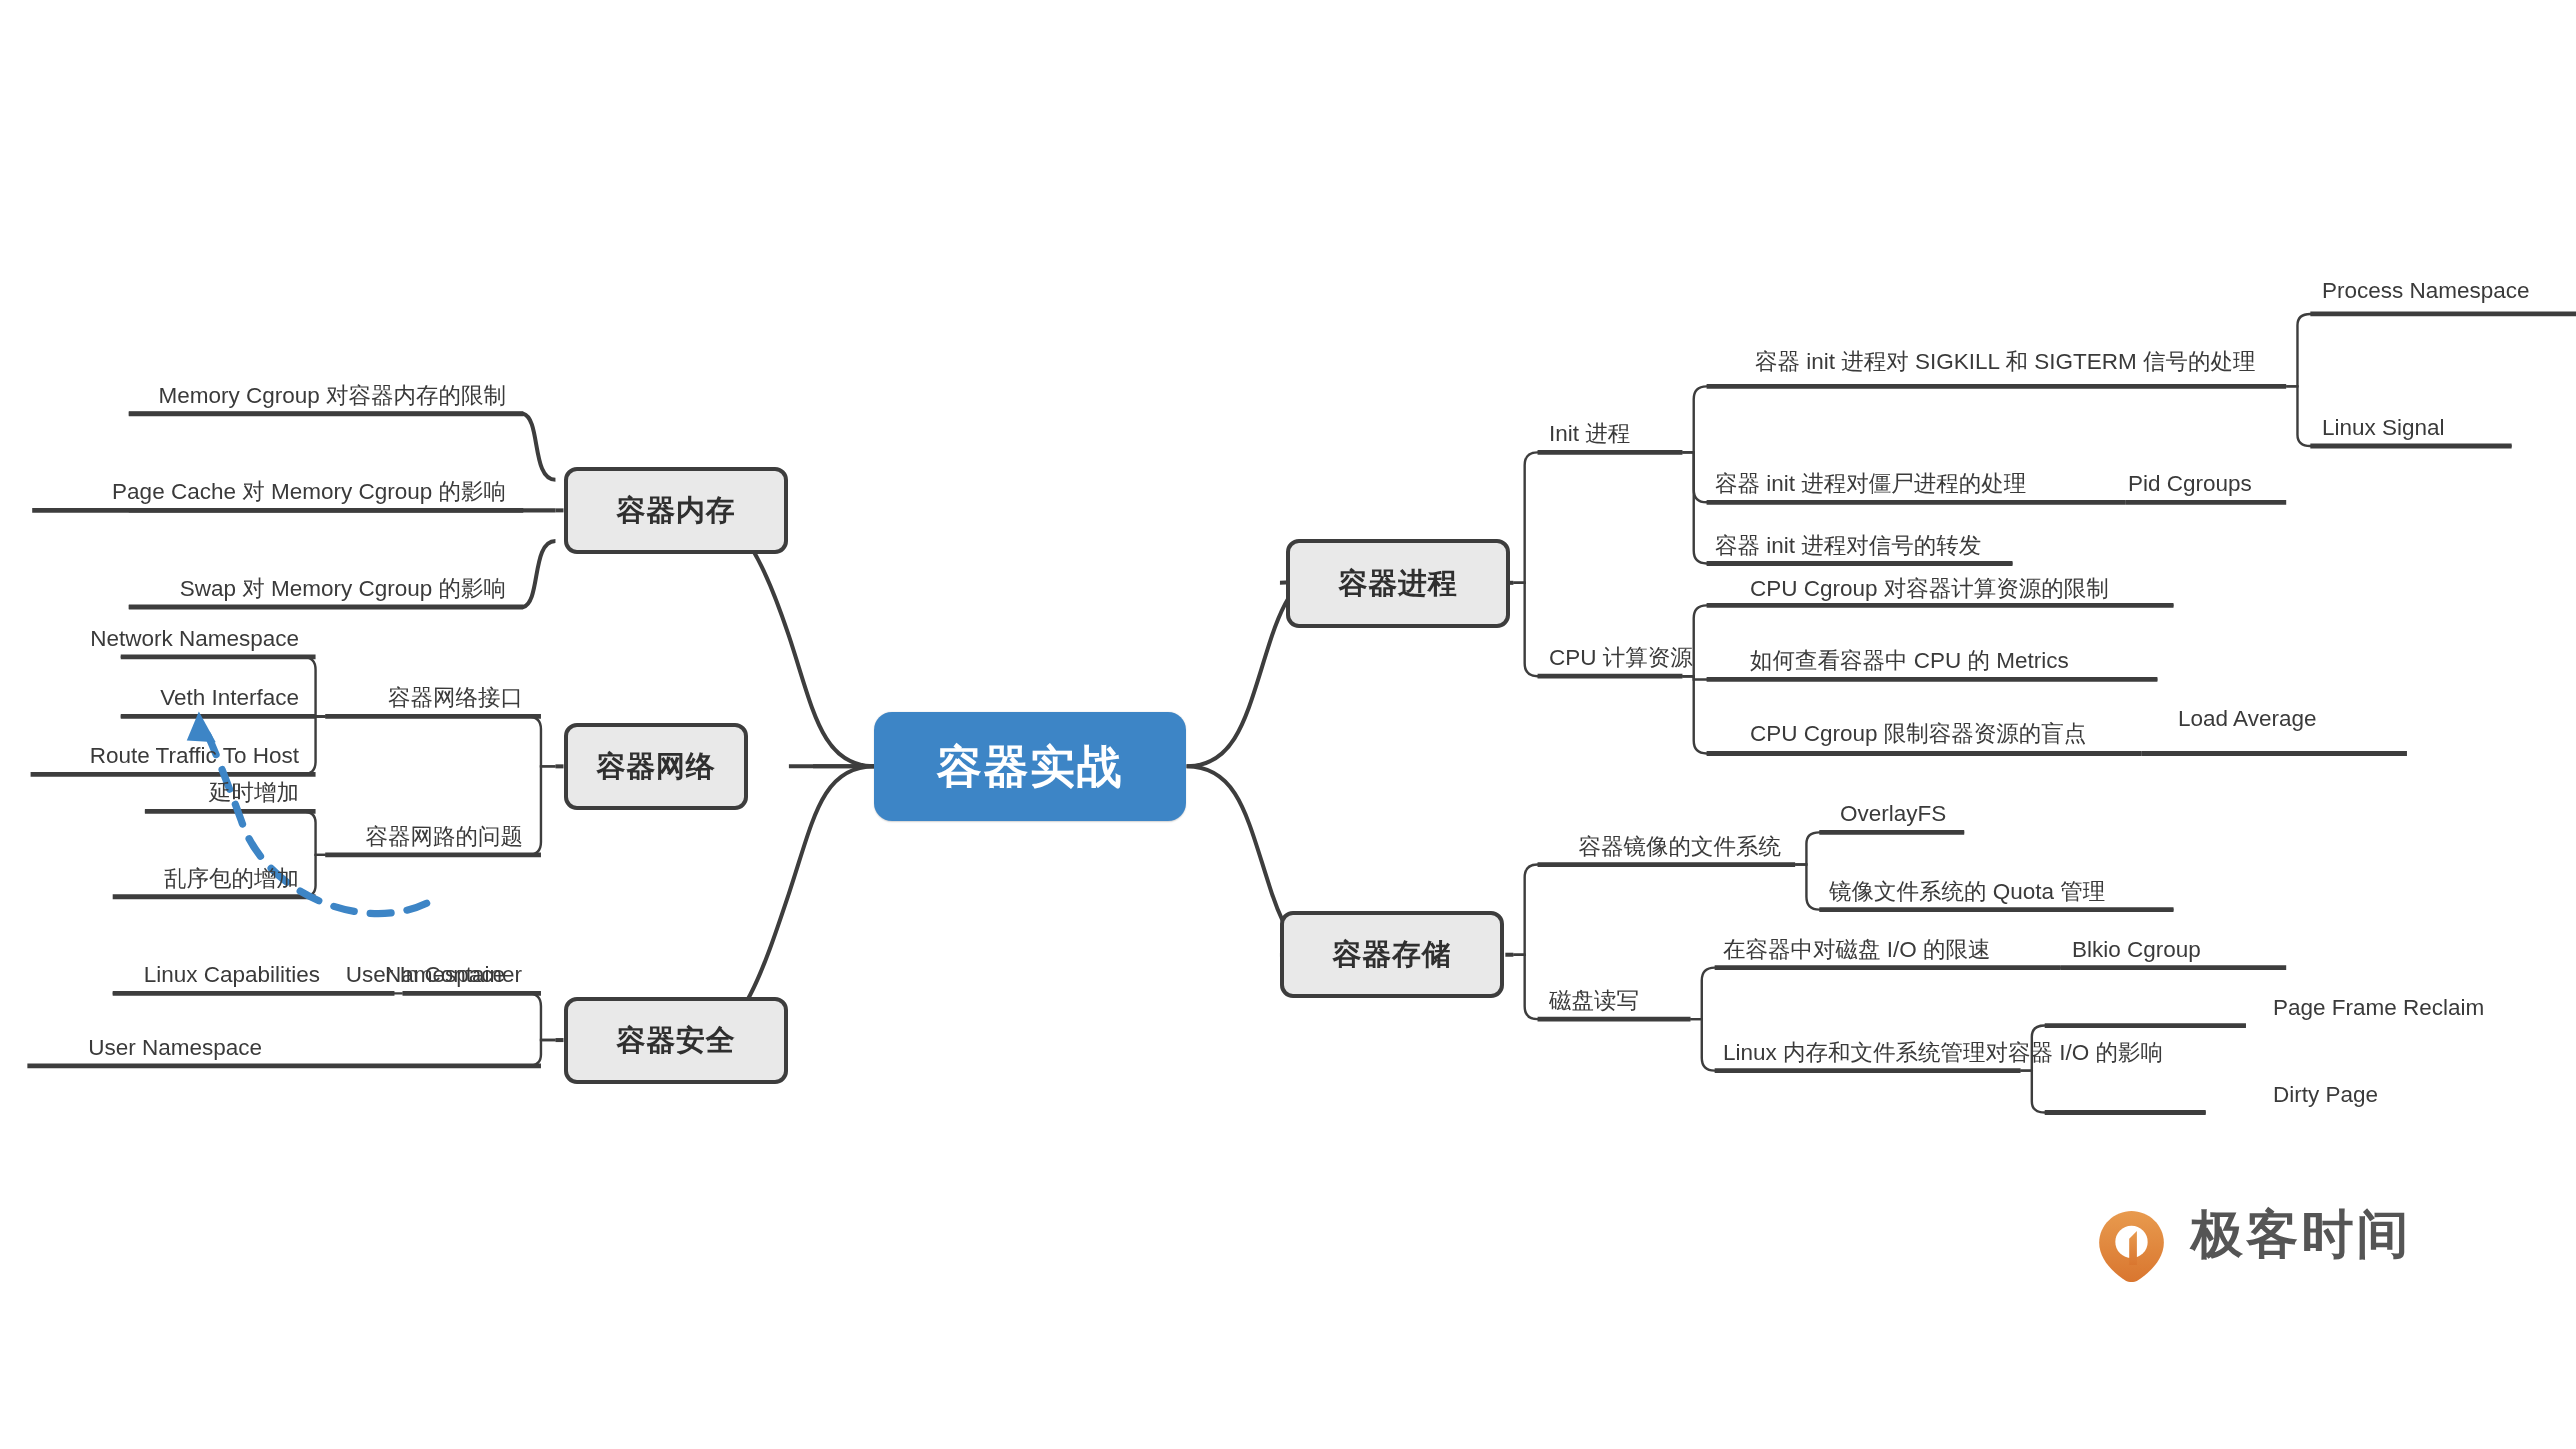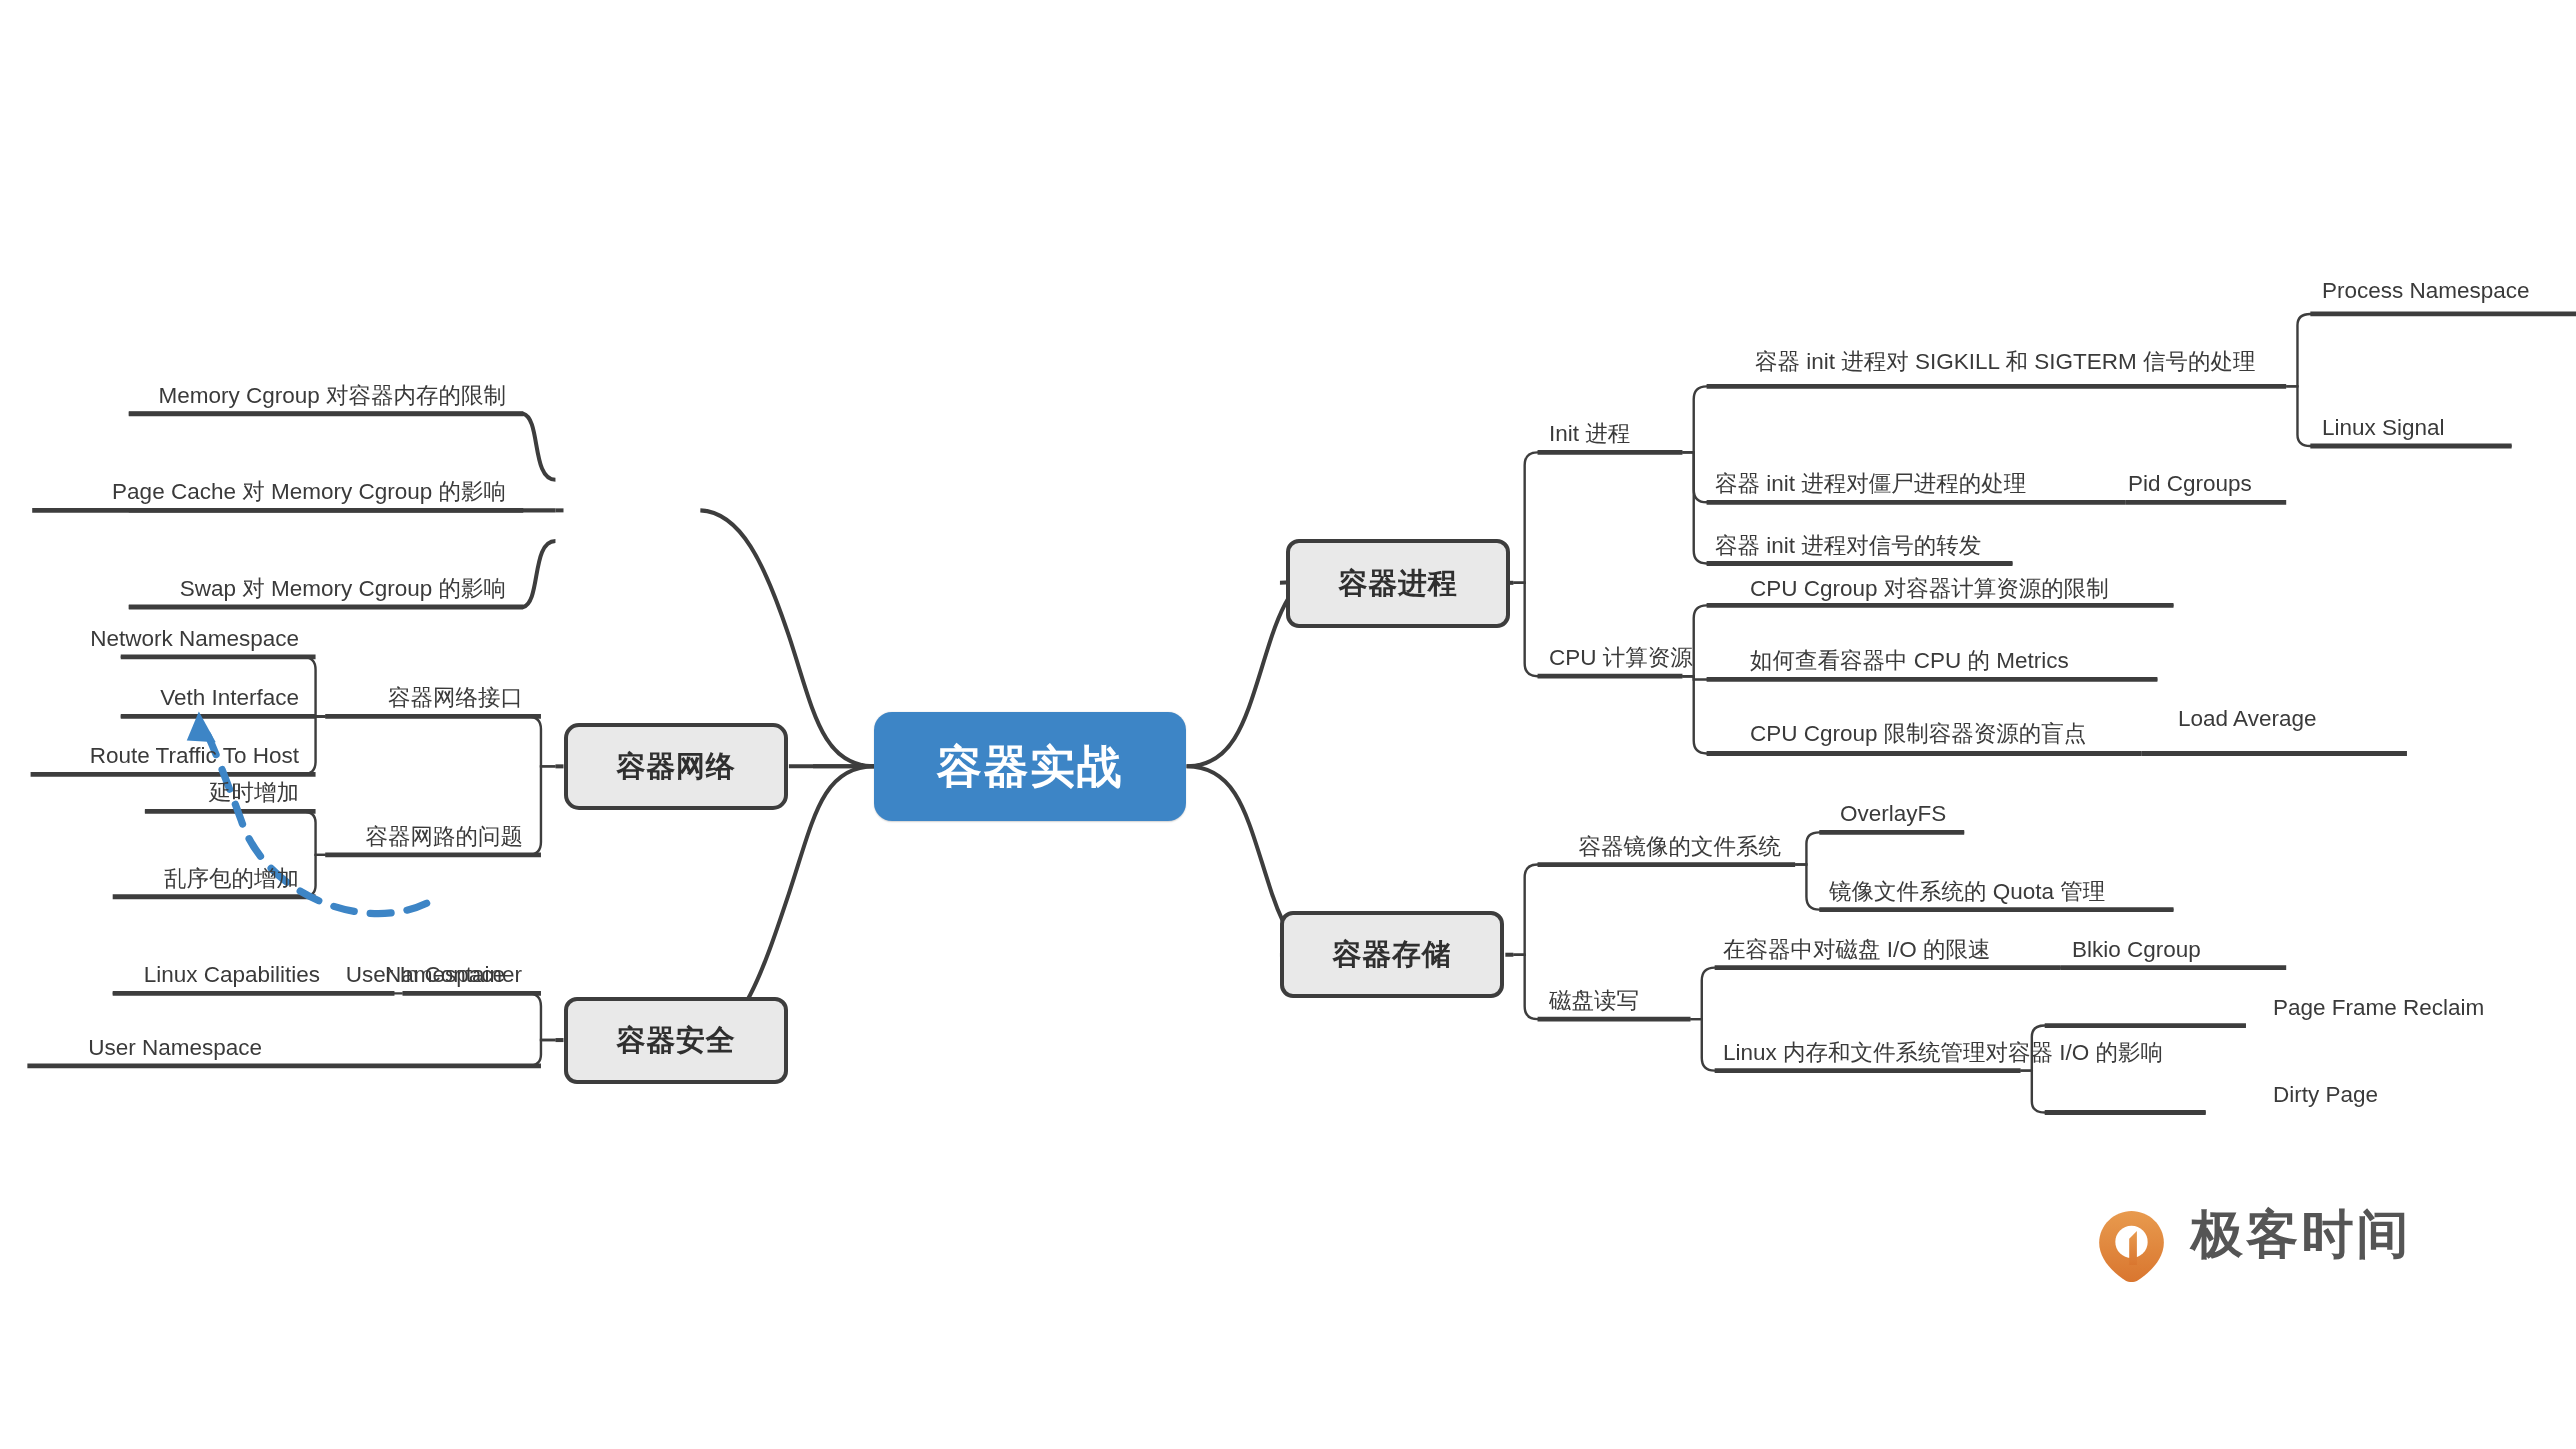--- a/index.html
+++ b/index.html
@@ -185,22 +185,25 @@
     <g stroke="#3d85c6" fill="none" stroke-width="9" stroke-linecap="round" stroke-dasharray="26 20">
       <path d="M530 1122 C450 1160 330 1110 300 1020 C278 960 262 920 252 900"></path>
     </g>
     <polygon points="247,884 268,922 232,920" fill="#3d85c6" stroke="none"></polygon>
   </svg>
 
   <div class="root-node" style="left:874px;top:712px;width:312px;height:109px;">
     <span>容器实战</span>
   </div>
 
-
-  <div class="branch-node" style="left:564px;top:723px;width:224px;height:87px;border-radius:15px;">
+  <div class="branch-node" style="left:564px;top:467px;width:224px;height:87px;">
+    <span>容器内存</span>
+  </div>
+
+  <div class="branch-node" style="left:564px;top:723px;width:184px;height:87px;">
     <span>容器网络</span>
   </div>
 
   <div class="branch-node" style="left:564px;top:997px;width:224px;height:87px;">
     <span>容器安全</span>
   </div>
 
   <div class="branch-node" style="left:1280px;top:539px;width:224px;height:89px;margin-left:6px;">
     <span>容器进程</span>
   </div>

